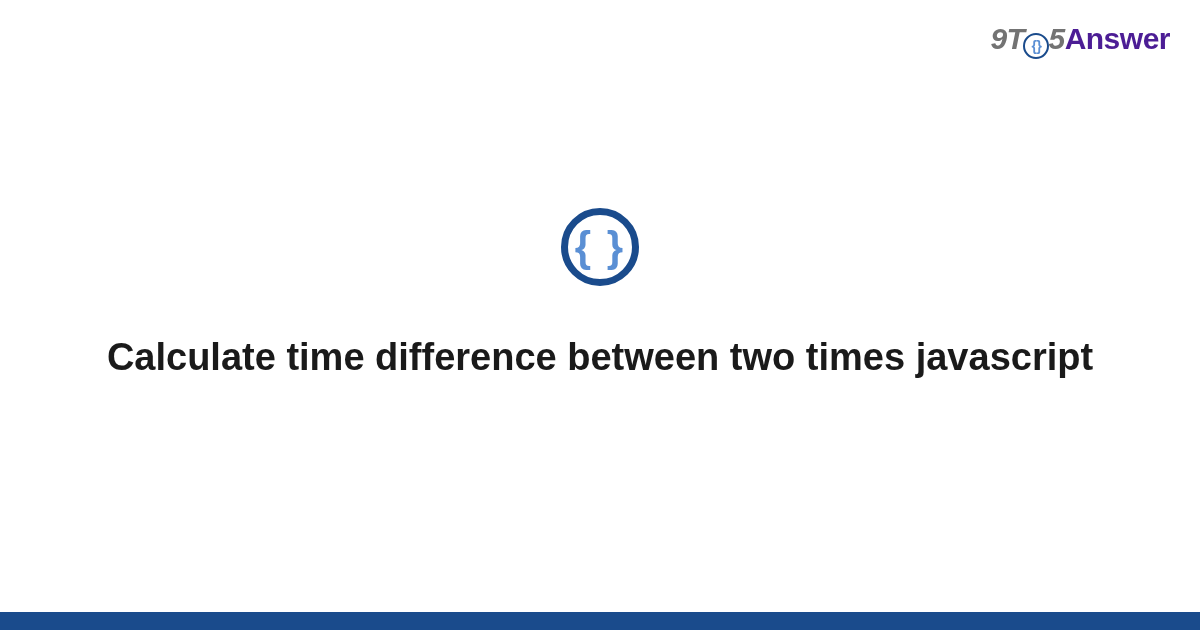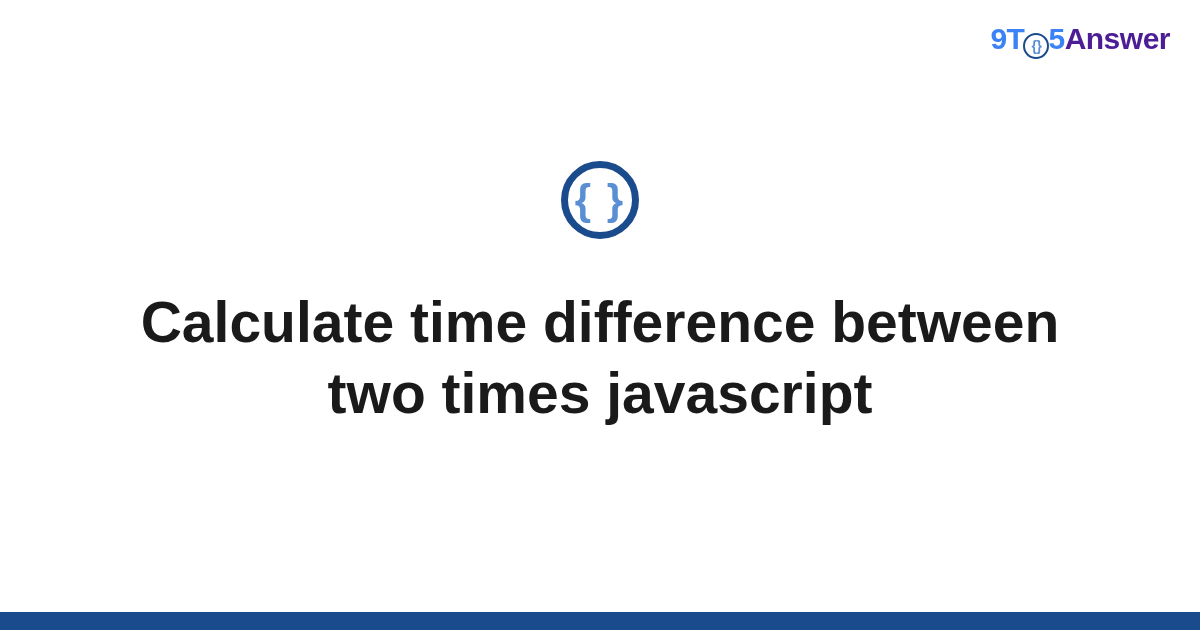--- a/index.html
+++ b/index.html
@@ -17,21 +17,22 @@
     }
     .header {
       position: absolute;
       top: 22px;
       right: 30px;
       font-size: 30px;
       font-weight: 600;
       letter-spacing: -0.5px;
     }
     .header .part1 {
-      color: #3b82f6;
+      color: #737373;
+      font-style: italic;
     }
     .header .part2 {
       color: #4c1d95;
     }
     .header .emblem {
       display: inline-flex;
       align-items: center;
       justify-content: center;
       width: 26px;
       height: 26px;
@@ -69,21 +70,21 @@
     }
     .icon-circle .braces {
       color: #5a8fd4;
       font-size: 42px;
       font-weight: 700;
       letter-spacing: 2px;
       line-height: 1;
       font-family: "Segoe UI", Arial, sans-serif;
     }
     .title {
-      font-size: 57px;
+      font-size: 38px;
       font-weight: 700;
       color: #1a1a1a;
       text-align: center;
       line-height: 1.25;
       max-width: 1000px;
     }
     .footer-bar {
       position: absolute;
       bottom: 0;
       left: 0;

